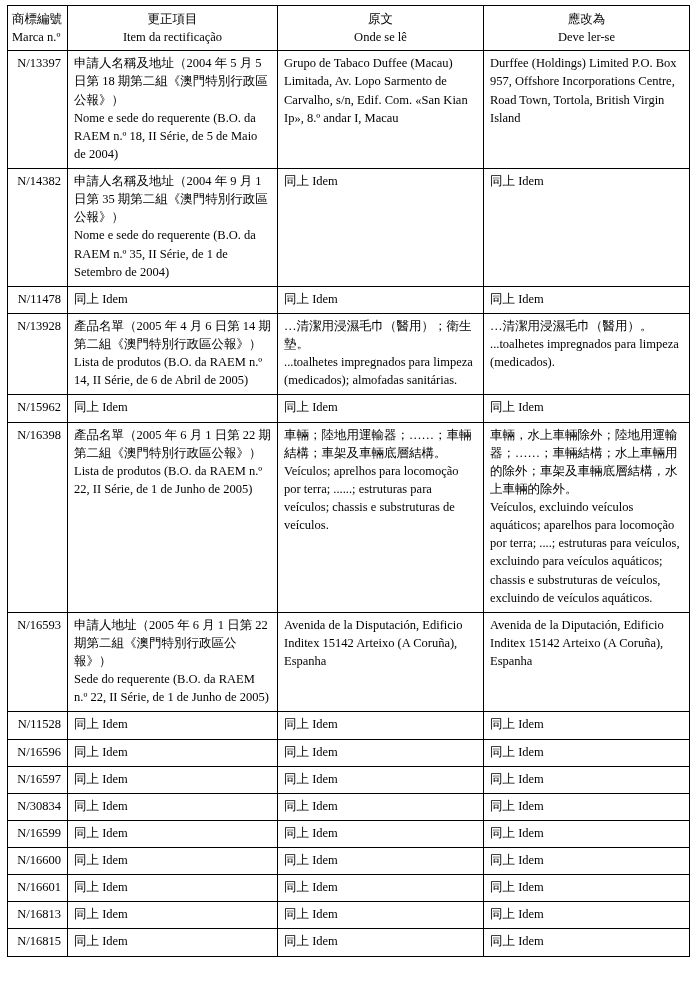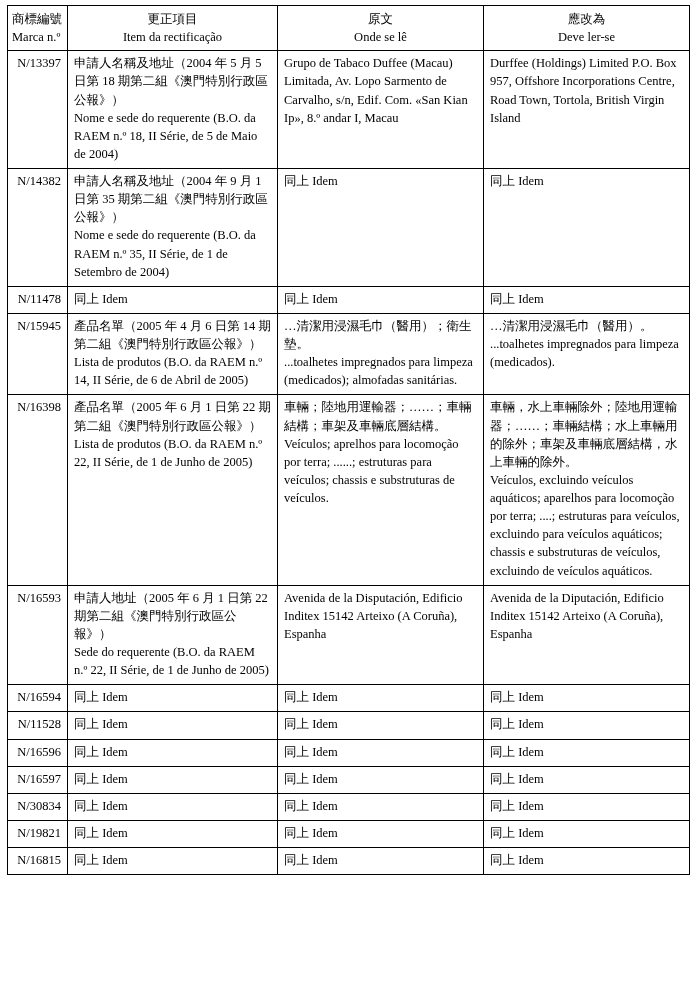--- a/index.html
+++ b/index.html
@@ -79,49 +79,49 @@
     <td class="cell-onde">同上 Idem</td>
     <td class="cell-deve">同上 Idem</td>
   </tr>
         <tr>
     <td class="cell-mark">N/11478</td>
     <td class="cell-item">同上 Idem</td>
     <td class="cell-onde">同上 Idem</td>
     <td class="cell-deve">同上 Idem</td>
   </tr>
         <tr>
-    <td class="cell-mark">N/15945</td>
+    <td class="cell-mark">N/13928</td>
     <td class="cell-item">產品名單（2005 年 4 月 6 日第 14 期第二組《澳門特別行政區公報》）
 Lista de produtos (B.O. da RAEM n.º 14, II Série, de 6 de Abril de 2005)</td>
     <td class="cell-onde">…清潔用浸濕毛巾（醫用）；衛生墊。
 ...toalhetes impregnados para limpeza (medicados); almofadas sanitárias.</td>
     <td class="cell-deve">…清潔用浸濕毛巾（醫用）。
 ...toalhetes impregnados para limpeza (medicados).</td>
+  </tr>
+        <tr>
+    <td class="cell-mark">N/15962</td>
+    <td class="cell-item">同上 Idem</td>
+    <td class="cell-onde">同上 Idem</td>
+    <td class="cell-deve">同上 Idem</td>
   </tr>
         <tr>
     <td class="cell-mark">N/16398</td>
     <td class="cell-item">產品名單（2005 年 6 月 1 日第 22 期第二組《澳門特別行政區公報》）
 Lista de produtos (B.O. da RAEM n.º 22, II Série, de 1 de Junho de 2005)</td>
     <td class="cell-onde">車輛；陸地用運輸器；……；車輛結構；車架及車輛底層結構。
 Veículos; aprelhos para locomoção por terra; ......; estruturas para veículos; chassis e substruturas de veículos.</td>
     <td class="cell-deve">車輛，水上車輛除外；陸地用運輸器；……；車輛結構；水上車輛用的除外；車架及車輛底層結構，水上車輛的除外。
 Veículos, excluindo veículos aquáticos; aparelhos para locomoção por terra; ....; estruturas para veículos, excluindo para veículos aquáticos; chassis e substruturas de veículos, excluindo de veículos aquáticos.</td>
   </tr>
         <tr>
     <td class="cell-mark">N/16593</td>
     <td class="cell-item">申請人地址（2005 年 6 月 1 日第 22 期第二組《澳門特別行政區公報》）
 Sede do requerente (B.O. da RAEM n.º 22, II Série, de 1 de Junho de 2005)</td>
     <td class="cell-onde">Avenida de la Disputación, Edificio Inditex 15142 Arteixo (A Coruña), Espanha</td>
     <td class="cell-deve">Avenida de la Diputación, Edificio Inditex 15142 Arteixo (A Coruña), Espanha</td>
-  </tr>
-        <tr>
-    <td class="cell-mark">N/16594</td>
-    <td class="cell-item">同上 Idem</td>
-    <td class="cell-onde">同上 Idem</td>
-    <td class="cell-deve">同上 Idem</td>
   </tr>
         <tr>
     <td class="cell-mark">N/11528</td>
     <td class="cell-item">同上 Idem</td>
     <td class="cell-onde">同上 Idem</td>
     <td class="cell-deve">同上 Idem</td>
   </tr>
         <tr>
     <td class="cell-mark">N/16596</td>
     <td class="cell-item">同上 Idem</td>
@@ -134,21 +134,39 @@
     <td class="cell-onde">同上 Idem</td>
     <td class="cell-deve">同上 Idem</td>
   </tr>
         <tr>
     <td class="cell-mark">N/30834</td>
     <td class="cell-item">同上 Idem</td>
     <td class="cell-onde">同上 Idem</td>
     <td class="cell-deve">同上 Idem</td>
   </tr>
         <tr>
-    <td class="cell-mark">N/19821</td>
+    <td class="cell-mark">N/16599</td>
+    <td class="cell-item">同上 Idem</td>
+    <td class="cell-onde">同上 Idem</td>
+    <td class="cell-deve">同上 Idem</td>
+  </tr>
+        <tr>
+    <td class="cell-mark">N/16600</td>
+    <td class="cell-item">同上 Idem</td>
+    <td class="cell-onde">同上 Idem</td>
+    <td class="cell-deve">同上 Idem</td>
+  </tr>
+        <tr>
+    <td class="cell-mark">N/16601</td>
+    <td class="cell-item">同上 Idem</td>
+    <td class="cell-onde">同上 Idem</td>
+    <td class="cell-deve">同上 Idem</td>
+  </tr>
+        <tr>
+    <td class="cell-mark">N/16813</td>
     <td class="cell-item">同上 Idem</td>
     <td class="cell-onde">同上 Idem</td>
     <td class="cell-deve">同上 Idem</td>
   </tr>
         <tr>
     <td class="cell-mark">N/16815</td>
     <td class="cell-item">同上 Idem</td>
     <td class="cell-onde">同上 Idem</td>
     <td class="cell-deve">同上 Idem</td>
   </tr>

